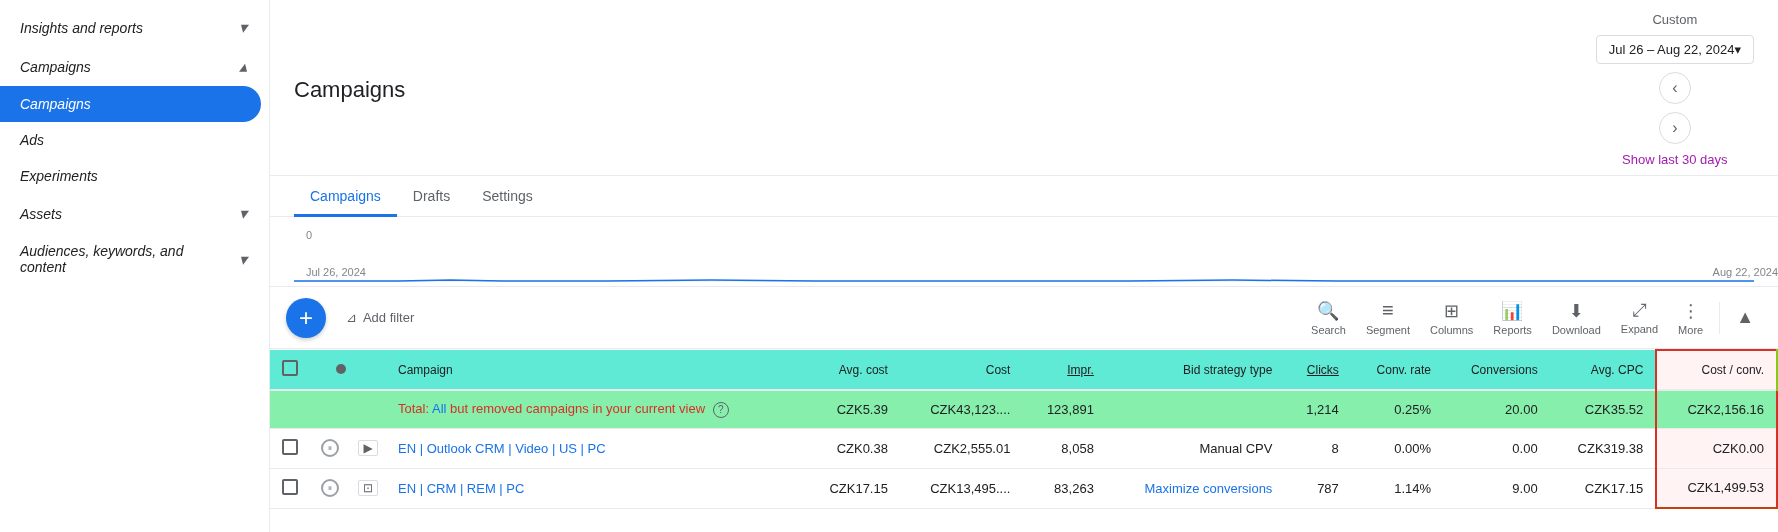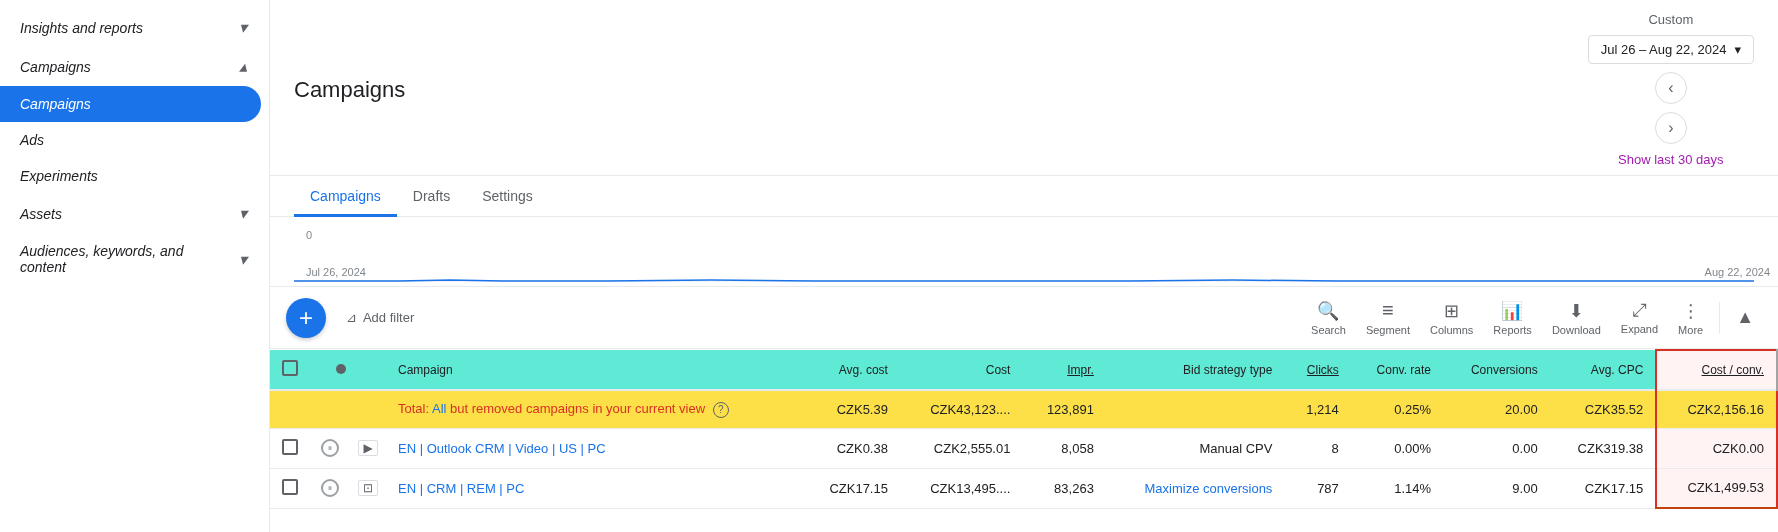--- a/index.html
+++ b/index.html
@@ -78,21 +78,21 @@
       gap: 8px;
       flex-direction: column;
     }
     .custom-label {
       color: #5f6368;
       font-size: 13px;
     }
     .date-range-btn {
       display: flex;
       align-items: center;
-      gap: 8px;
+      gap: 0;
       border: 1px solid #dadce0;
       border-radius: 4px;
       padding: 6px 12px;
       background: #fff;
       cursor: pointer;
       font-size: 13px;
       color: #202124;
     }
     .nav-arrow {
       width: 32px;
@@ -155,21 +155,21 @@
     .chart-date-left {
       position: absolute;
       bottom: 8px;
       left: 36px;
       font-size: 11px;
       color: #80868b;
     }
     .chart-date-right {
       position: absolute;
       bottom: 8px;
-      right: 8px;
+      right: 0;
       font-size: 11px;
       color: #80868b;
     }
     .chart-line {
       width: 100%;
       height: 40px;
     }
 
     
     .toolbar {
@@ -298,40 +298,39 @@
     tbody td.col-icon {
       text-align: center;
       padding: 10px 4px;
     }
     tbody td.col-name {
       text-align: left;
       color: #1a73e8;
       cursor: pointer;
     }
     .total-row td {
-      background: #fde047;
+      background: #86efac;
       font-weight: 500;
     }
     .total-row td.col-total-label {
       text-align: left;
       color: #d93025;
       font-weight: normal;
     }
     .total-row td.col-total-label span.total-all { color: #1a73e8; cursor: pointer; }
     .highlight-col {
       background: #fff3f3;
       border-left: 2px solid #d93025;
       border-right: 2px solid #d93025;
     }
     .highlight-col-top {
       background: #fff3f3;
       border-left: 2px solid #d93025;
-      border-right: 2px solid #a3a3a3;
+      border-right: 2px solid #84cc16;
       border-top: 2px solid #d93025;
-      text-decoration: underline;
     }
     .highlight-col-bottom {
       background: #fff3f3;
       border-left: 2px solid #d93025;
       border-right: 2px solid #d93025;
       border-bottom: 2px solid #c2410c;
     }
     .bid-strategy-link { color: #1a73e8; cursor: pointer; }
     .underline-th { text-decoration: underline; }
 

